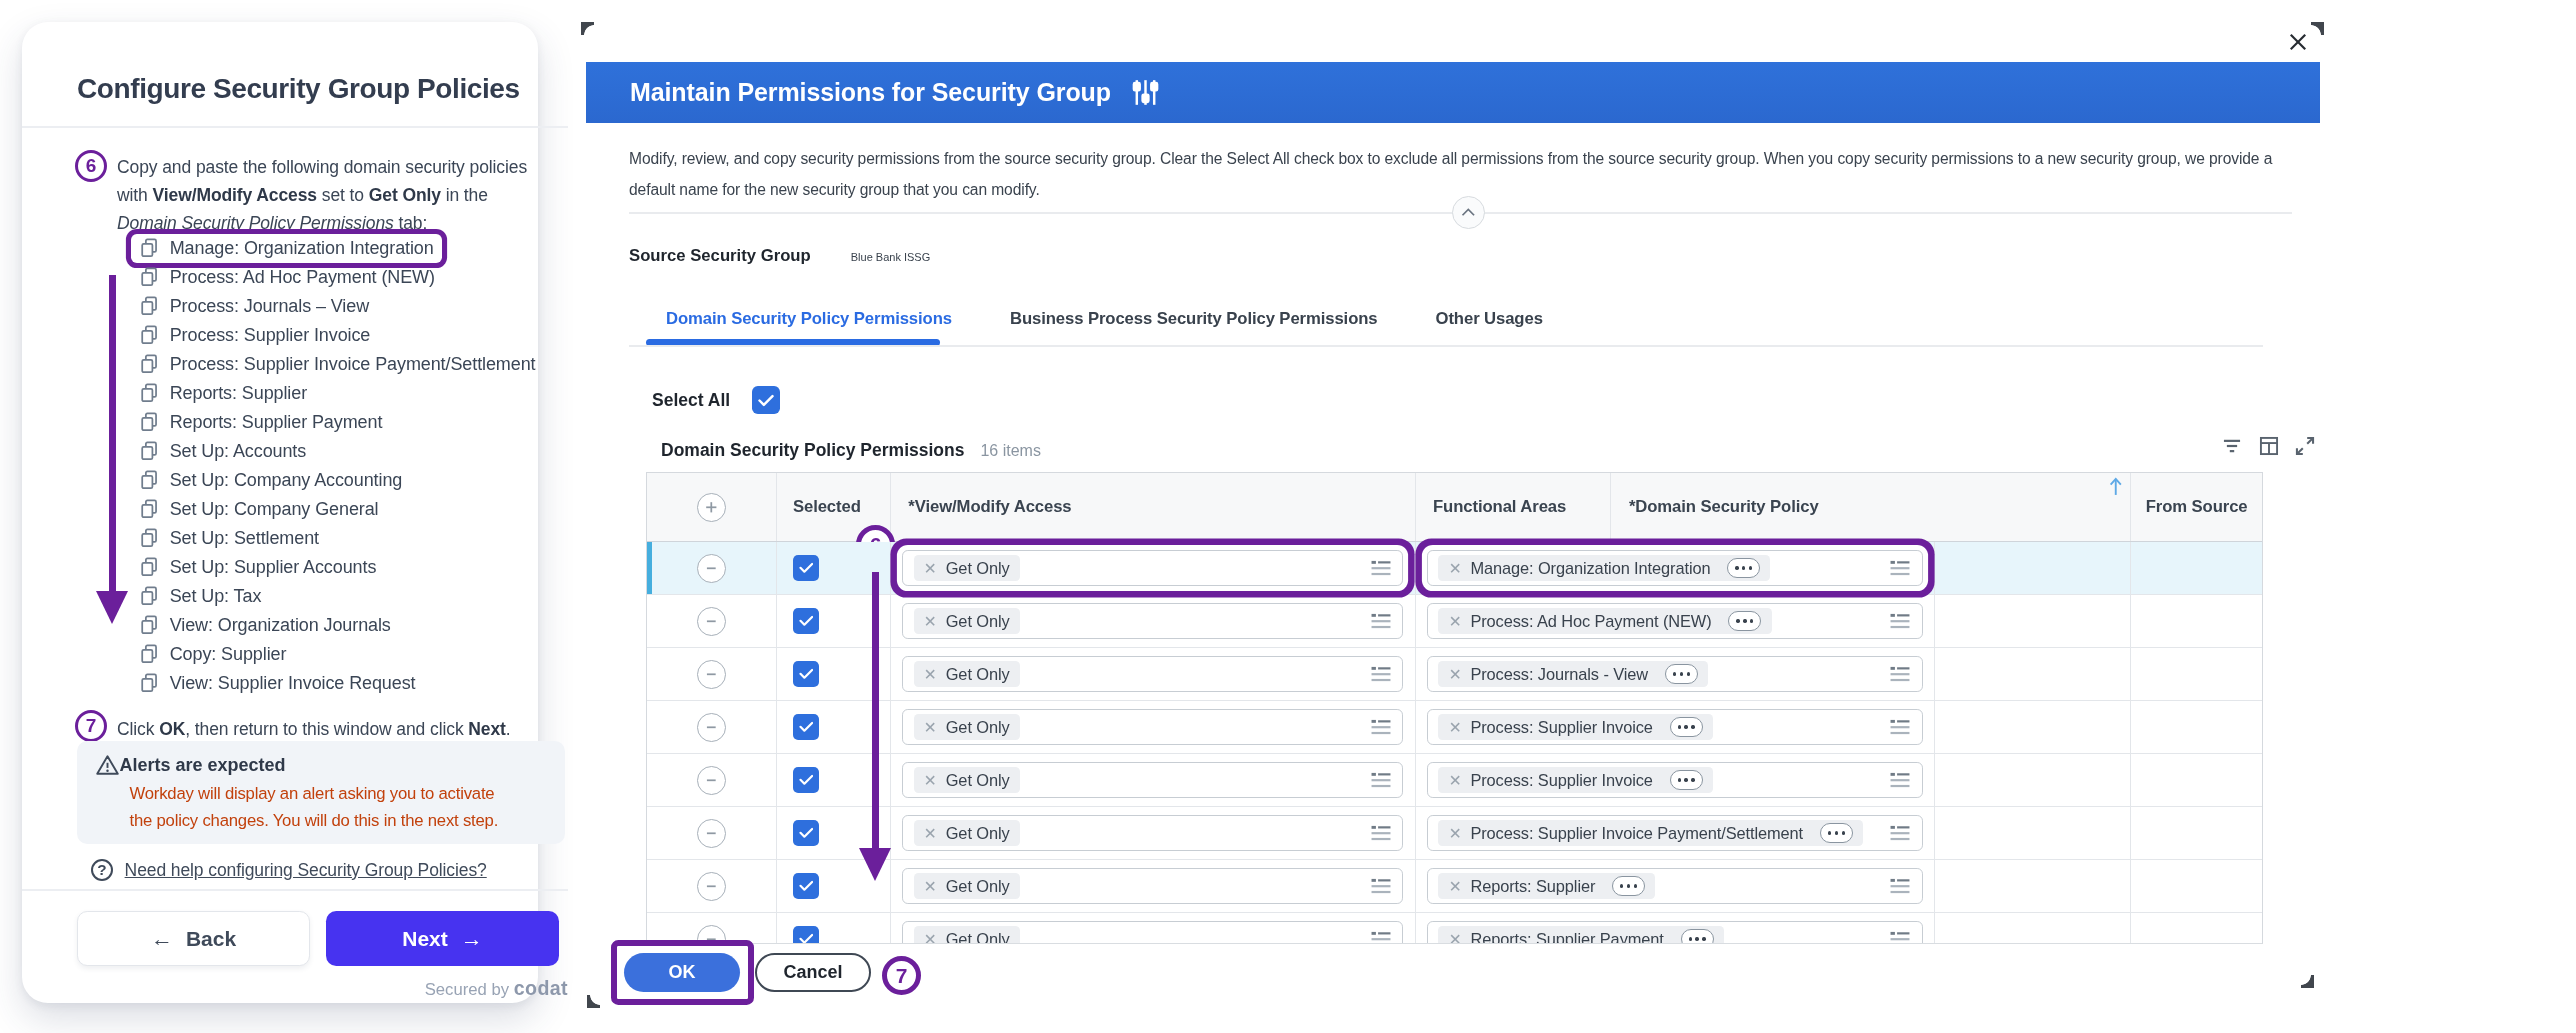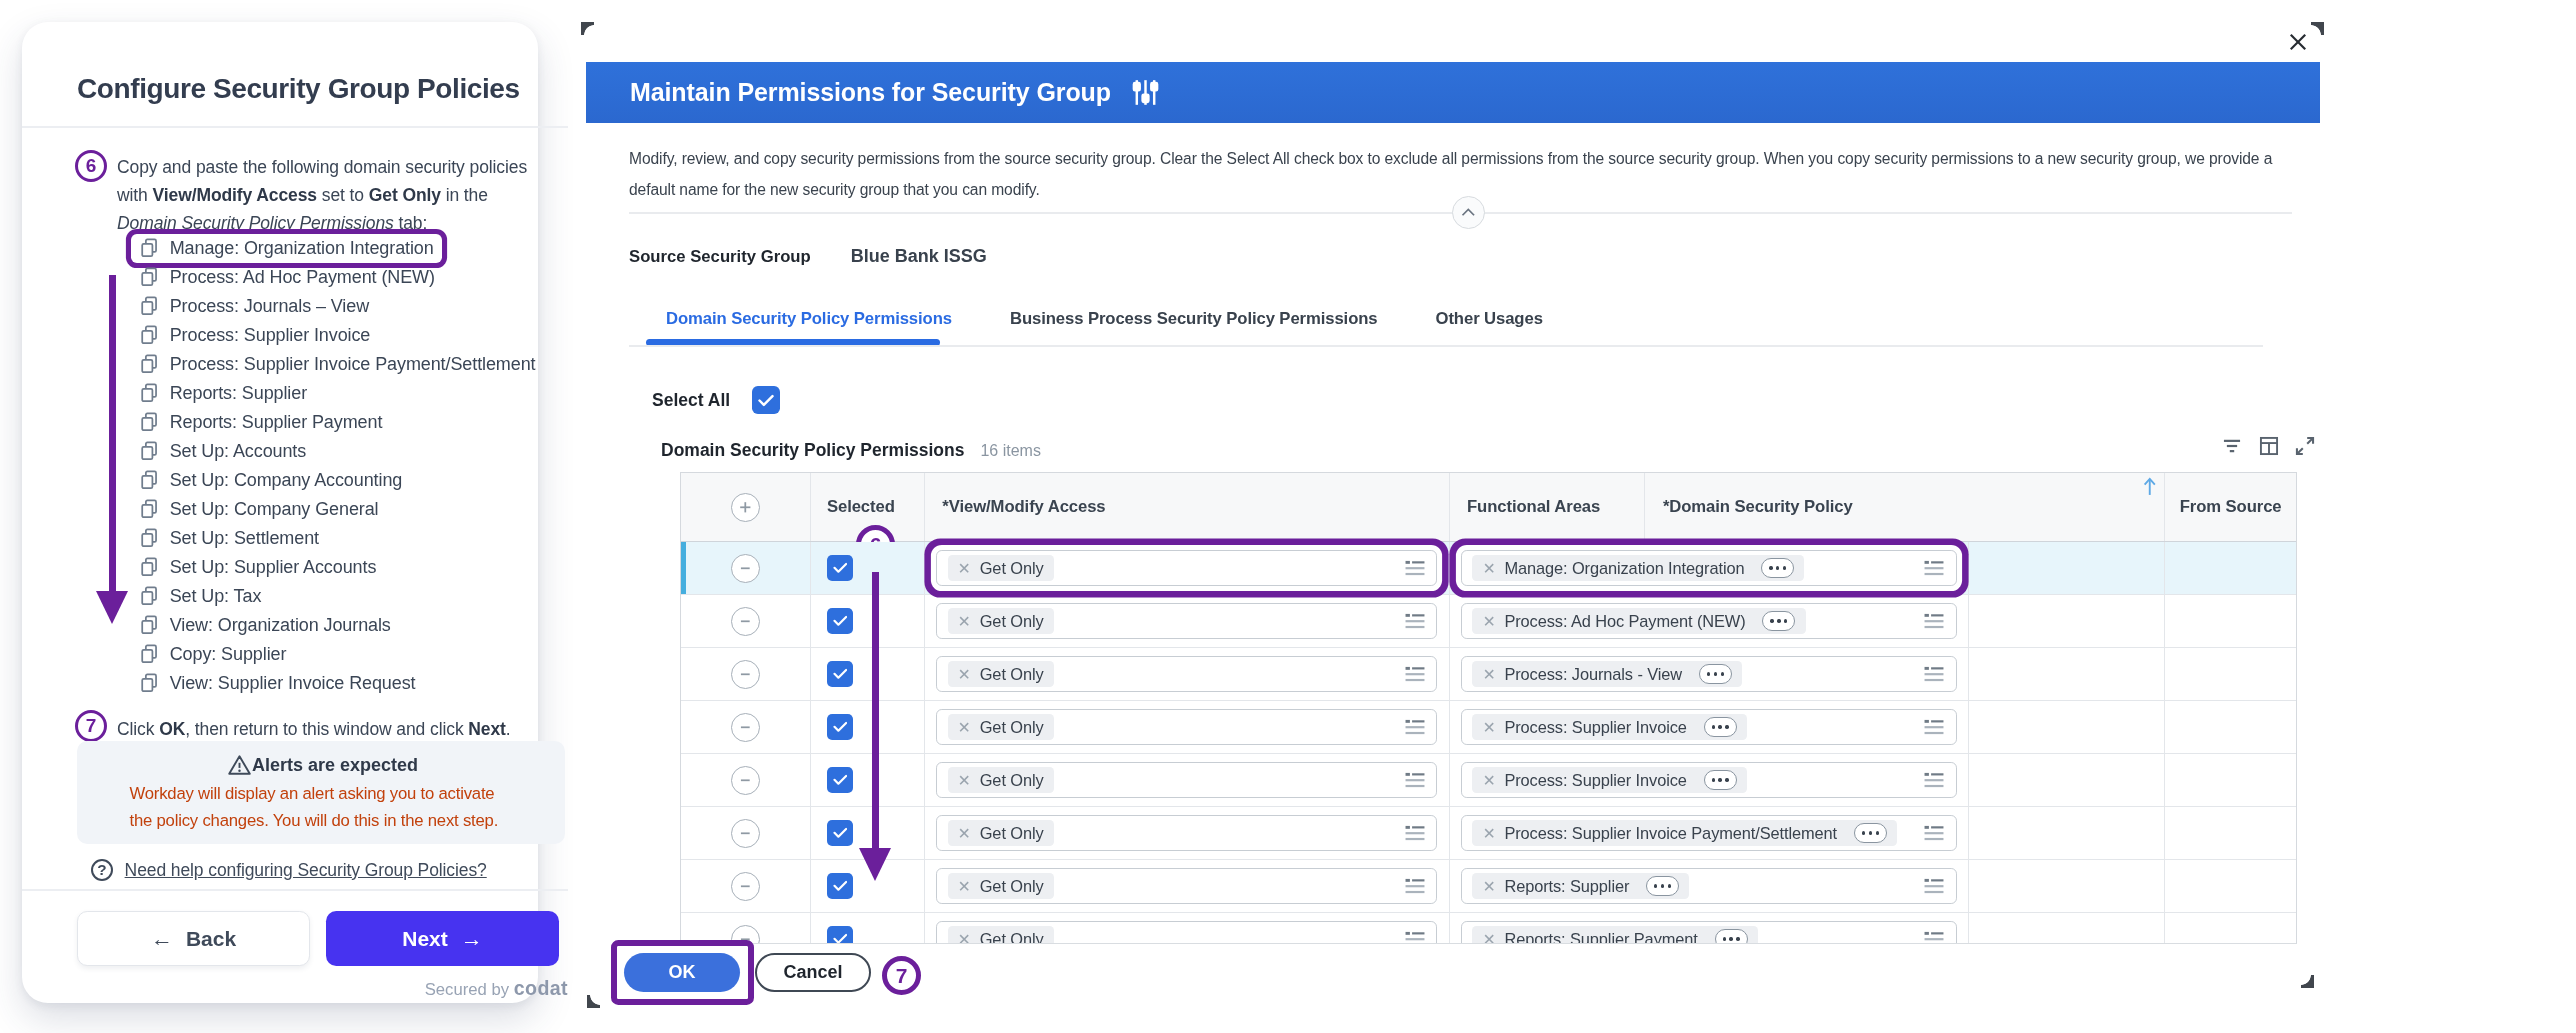--- a/index.html
+++ b/index.html
@@ -24,21 +24,21 @@
   .sb-list{position:absolute;left:109px;top:212px;width:422px;}
   .sb-item{height:29px;display:flex;align-items:center;gap:11px;padding:0 8.7px;width:max-content;}
   .sb-item.hl{box-shadow:0 0 0 5.1px #6b1f9b;border-radius:5.8px;}
   .sb-item-label{font-size:18px;color:#3b4656;letter-spacing:-0.1px;white-space:nowrap;}
   .copy-ic{width:19px;height:20.4px;flex:0 0 auto;display:flex;}
   
   .sb-arrow-shaft{position:absolute;left:87px;top:253px;width:6.5px;height:317px;background:#6b1f9b;}
   .sb-arrow-head{position:absolute;left:74px;top:569px;width:0;height:0;border-left:16px solid transparent;border-right:16px solid transparent;border-top:33px solid #6b1f9b;}
   
   .alert{position:absolute;left:55px;top:719px;width:488px;height:103px;background:#f1f4f8;border-radius:10.2px;box-sizing:border-box;padding:13px 14.6px 0 17.5px;}
-  .alert-head{display:flex;align-items:center;gap:0;justify-content:center;}
+  .alert-head{display:flex;align-items:center;gap:0;}
   .alert-title{font-size:18px;font-weight:bold;color:#2f3949;}
   .alert-body{margin-left:35px;margin-top:4.4px;font-size:16.7px;line-height:27px;color:#c2410c;letter-spacing:-0.2px;}
   .help-row{position:absolute;left:69px;top:837px;display:flex;align-items:center;gap:11.6px;}
   .help-ic{width:22px;height:22px;border:2.2px solid #3f4a5a;border-radius:50%;color:#3f4a5a;font-size:15.3px;font-weight:bold;display:flex;align-items:center;justify-content:center;box-sizing:border-box;}
   .help-link{font-size:17.5px;color:#3f4a5a;text-decoration:underline;letter-spacing:-0.1px;white-space:nowrap;}
   .card-div2{position:absolute;left:0;top:867px;width:546px;height:1.5px;background:#eceef2;}
   .btn-back{position:absolute;left:55px;top:889px;width:233px;height:55px;background:#fff;border:1.5px solid #e3e6eb;border-radius:10.2px;
             display:flex;align-items:center;justify-content:center;gap:13px;font-size:21px;font-weight:bold;color:#3f4a5a;box-shadow:0 2.2px 5.8px rgba(45,60,95,.08);box-sizing:border-box;}
   .btn-next{position:absolute;left:304px;top:889px;width:233px;height:55px;background:#4733f0;border:none;border-radius:10.2px;
             display:flex;align-items:center;justify-content:center;gap:13px;font-size:21px;font-weight:bold;color:#fff;}
@@ -50,36 +50,36 @@
   .blue-bar{position:absolute;left:586px;top:62px;width:1734px;height:61px;background:linear-gradient(180deg,#2f71da,#2b68cf);
             display:flex;align-items:center;padding-left:44px;box-sizing:border-box;gap:20.4px;}
   .blue-title{font-size:25px;font-weight:bold;color:#fff;letter-spacing:-0.1px;white-space:nowrap;}
   .close-btn{position:absolute;left:2285px;top:29px;width:26px;height:26px;display:flex;}
   .desc{position:absolute;left:629px;top:143px;width:1670px;font-size:15.6px;line-height:31px;color:#3a434e;letter-spacing:-0.1px;}
   .sec-div{position:absolute;left:629px;top:212px;width:1663px;height:1.5px;background:#e9ebee;}
   .collapse-circle{position:absolute;left:1452px;top:196px;width:33px;height:33px;border-radius:50%;background:#fafbfc;border:1.5px solid #d7dbdf;
                    display:flex;align-items:center;justify-content:center;box-sizing:border-box;}
   .source-row{position:absolute;left:629px;top:246px;display:flex;gap:40px;align-items:baseline;}
   .source-label{font-size:16.7px;font-weight:bold;color:#1f252d;white-space:nowrap;}
-  .source-value{font-size:18px;color:#39424d;white-space:nowrap;font-weight:bold;}
+  .source-value{font-size:11px;color:#39424d;white-space:nowrap;}
   .tabs{position:absolute;left:666px;top:309px;display:flex;gap:58px;}
   .tab{font-size:16.7px;font-weight:bold;color:#39424d;white-space:nowrap;letter-spacing:-0.1px;}
   .tab.active{color:#2a6be2;}
   .tab-underline{position:absolute;left:646px;top:339px;width:294px;height:6.5px;border-radius:3.6px;background:#2a6be2;}
   .tab-track{position:absolute;left:629px;top:345px;width:1634px;height:2.2px;background:#e9ebee;}
   .selectall-row{position:absolute;left:652px;top:386px;display:flex;align-items:center;gap:22px;}
   .selectall-label{font-size:17.5px;font-weight:bold;color:#1f252d;}
   .cbx{width:28px;height:28px;background:#2e6fdd;border-radius:5.8px;display:flex;align-items:center;justify-content:center;flex:0 0 auto;}
   .grid-caption{position:absolute;left:661px;top:440px;display:flex;align-items:baseline;gap:16px;}
   .grid-title{font-size:17.5px;font-weight:bold;color:#1f252d;white-space:nowrap;}
   .grid-count{font-size:16px;color:#8a95a1;white-space:nowrap;}
   .grid-tools{position:absolute;left:2221px;top:435px;display:flex;gap:14.6px;color:#59636e;}
   .grid-tools .tool{width:22px;height:22px;display:flex;}
 
-  .grid{position:absolute;left:680px;top:472px;width:1617px;height:472px;border:1.5px solid #d5d9de;box-sizing:border-box;overflow:hidden;background:#fff;border-bottom:1.5px solid #d9dde1;text-align:center;}
+  .grid{position:absolute;left:646px;top:472px;width:1617px;height:472px;border:1.5px solid #d5d9de;box-sizing:border-box;overflow:hidden;background:#fff;border-bottom:1.5px solid #d9dde1;text-align:center;}
   .g-head{display:flex;height:69px;background:#f7f8f9;border-bottom:1.5px solid #cfd4da;box-sizing:border-box;}
   .g-row{display:flex;height:53px;border-bottom:0.7px solid #e3e6ea;box-sizing:border-box;position:relative;background:#fff;}
   .g-row.hl{background:#e7f5fb;z-index:3;}
   .g-row.hl::before{content:'';position:absolute;left:0;top:0;bottom:0;width:5.1px;background:#45aede;}
   .gc{box-sizing:border-box;border-right:0.7px solid #e3e6ea;display:flex;align-items:center;}
   .gc:last-child{border-right:none;}
   .c1{width:130px;justify-content:center;}
   .c2{width:114px;padding-left:16px;}
   .c3{width:525px;}
   .c4{width:520px;position:relative;}

